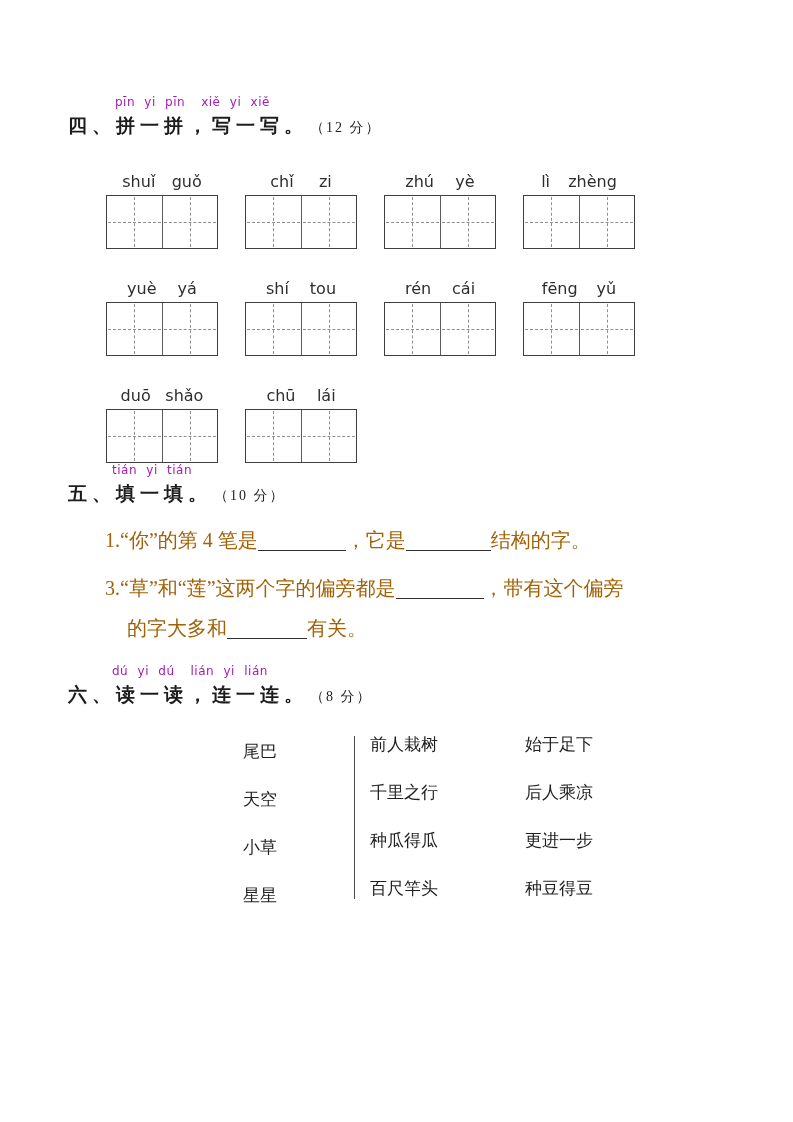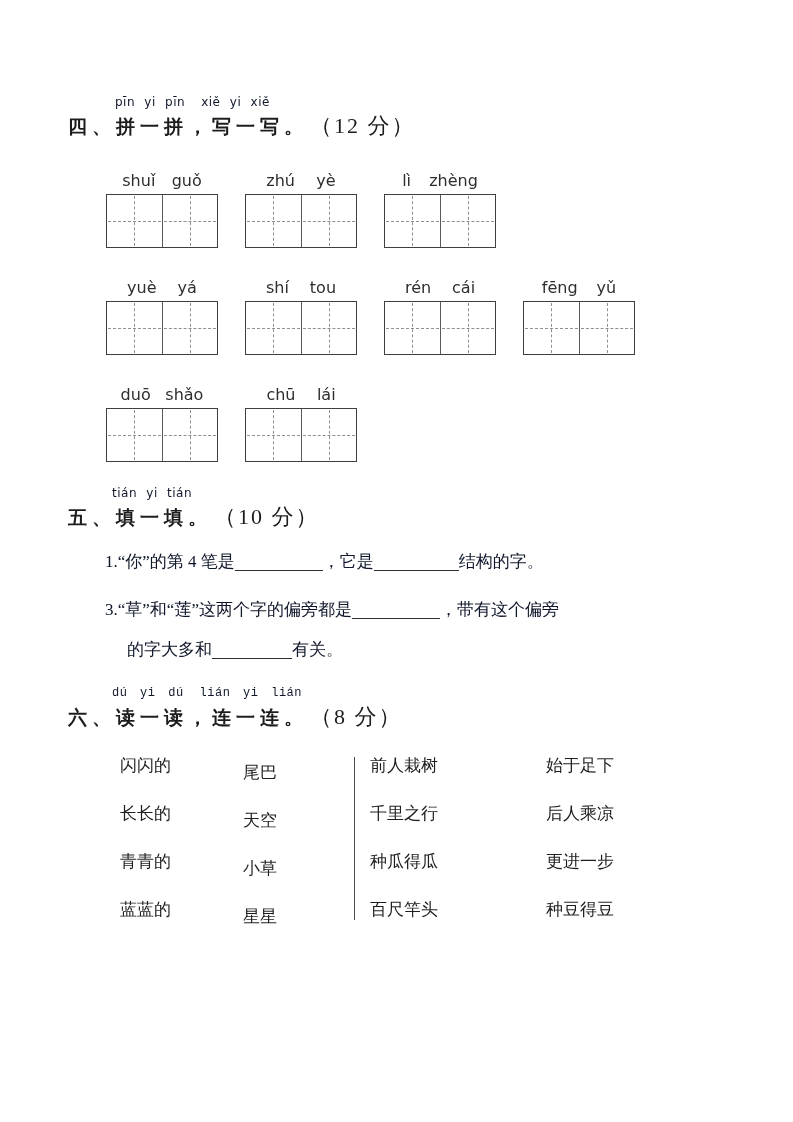--- a/index.html
+++ b/index.html
@@ -7,71 +7,71 @@
   body {
     width:793px; height:1122px; position:relative;
     font-family:"Liberation Serif","DejaVu Serif",serif;
     color:#222; overflow:hidden;
   }
   .page { position:relative; width:793px; height:1122px; background:#fff; }
 
   
   .sec { margin-left:68px; }
   .sec4 { margin-top:95px; }
-  .sec5 { margin-top:24px; }
+  .sec5 { }
   .sec6 { margin-top:3px; }
 
   .sec-pinyin {
     font-family:"DejaVu Sans",sans-serif; font-size:12px; line-height:14px;
-    color:#0f172a; margin-bottom:3px; word-spacing:5px; letter-spacing:0.5px;
+    color:#a21caf; margin-bottom:3px; word-spacing:5px; letter-spacing:0.5px;
   }
   .sec-pinyin .pp + .pp { margin-left:16px; }
   .sec4 .sec-pinyin { margin-left:47px; }
   .sec5 .sec-pinyin { margin-left:44px; }
-  .sec6 .sec-pinyin { margin-left:44px;font-family:Liberation Mono, monospace; }
+  .sec6 .sec-pinyin { margin-left:44px; }
 
   .sec-head { display:flex; align-items:baseline; line-height:27px; white-space:nowrap; }
   .sec-num, .sec-title {
     font-family:"Liberation Sans","DejaVu Sans",sans-serif;
     font-weight:bold; font-size:19px; color:#1c1c1c; letter-spacing:5px;
   }
-  .sec-score { font-size:22px; letter-spacing:2px; margin-left:2px; color:#1c1c1c; }
+  .sec-score { font-size:14px; letter-spacing:2px; margin-left:2px; color:#1c1c1c; }
 
   
   .grid-rows { margin-left:38px; margin-top:31px; }
   .grid-row { display:flex; gap:27px; margin-bottom:30px; }
   .grid-row:last-child { margin-bottom:0; }
   .wgroup { width:112px; }
   .wg-pinyin {
     display:flex; justify-content:space-evenly; white-space:nowrap;
     font-family:"DejaVu Sans",sans-serif; font-size:16px; line-height:20px;
     color:#2e2e2e; margin-bottom:3px;
   }
   .wgrid { display:flex; width:112px; height:54px; border:1.5px solid #3f3f3f; background:#fff; }
   .wcell { position:relative; flex:1; }
   .wcell + .wcell { border-left:1.4px solid #5a5a5a; }
   .wcell::before { content:""; position:absolute; left:50%; top:1px; bottom:1px; border-left:1px dashed #8f8f8f; }
   .wcell::after  { content:""; position:absolute; top:50%; left:1px; right:1px; border-top:1px dashed #8f8f8f; }
 
   
-  .items { margin-left:37px; margin-top:19px; font-size:17px; color:#0f172a; }
+  .items { margin-left:37px; margin-top:19px; font-size:20px; color:#a16207; }
   .item { margin-bottom:24px; }
   .item-line { line-height:24px; white-space:nowrap; }
   .item-line + .item-line { margin-top:16px; padding-left:22px; }
   .blank { display:inline-block; border-bottom:1px solid #2e2e2e; height:4px; vertical-align:-4px; }
   .b88 { width:88px; } .b85 { width:85px; } .b72 { width:72px; } .b80 { width:80px; }
 
   
   .match { position:relative; margin-left:52px; margin-top:24px; height:172px; font-size:17px; color:#1e1e1e; }
   .mcol { position:absolute; top:0; list-style:none; }
   .mcol li { height:22px; line-height:22px; margin-bottom:26px; white-space:nowrap; }
   .mcol1 { left:0; }
   .mcol2 { left:123px;margin-top:7px; }
   .mcol3 { left:250px; }
-  .mcol4 { left:426px; }
+  .mcol4 { left:405px; }
   .mdivider { position:absolute; left:234px; top:2px; height:163px; width:0; border-left:1.5px solid #4a4a4a; }
 </style>
 </head>
 <body>
 
 <div class="page">
 
   <section class="sec sec4">
     <div class="sec-pinyin">
       <span class="pp">pīn yi pīn</span><span class="pp">xiě yi xiě</span>
@@ -90,20 +90,30 @@
               <span>shuǐ</span>
               <span>guǒ</span>
             </div>
           <div class="wgrid">
               <div class="wcell"></div>
               <div class="wcell"></div>
             </div>
         </div>
         <div class="wgroup">
           <div class="wg-pinyin">
+              <span>chǐ</span>
+              <span>zi</span>
+            </div>
+          <div class="wgrid">
+              <div class="wcell"></div>
+              <div class="wcell"></div>
+            </div>
+        </div>
+        <div class="wgroup">
+          <div class="wg-pinyin">
               <span>zhú</span>
               <span>yè</span>
             </div>
           <div class="wgrid">
               <div class="wcell"></div>
               <div class="wcell"></div>
             </div>
         </div>
         <div class="wgroup">
           <div class="wg-pinyin">
@@ -216,26 +226,20 @@
     <div class="sec-pinyin">
       <span class="pp">dú yi dú</span><span class="pp">lián yi lián</span>
     </div>
     <div class="sec-head">
       <span class="sec-num">六、</span>
       <span class="sec-title">读一读，连一连。</span>
       <span class="sec-score">（8 分）</span>
     </div>
 
     <div class="match">
-      <ul class="mcol mcol1">
-        <li>闪闪的</li>
-        <li>长长的</li>
-        <li>青青的</li>
-        <li>蓝蓝的</li>
-      </ul>
       <ul class="mcol mcol2">
         <li>尾巴</li>
         <li>天空</li>
         <li>小草</li>
         <li>星星</li>
       </ul>
       <div class="mdivider"></div>
       <ul class="mcol mcol3">
         <li>前人栽树</li>
         <li>千里之行</li>

